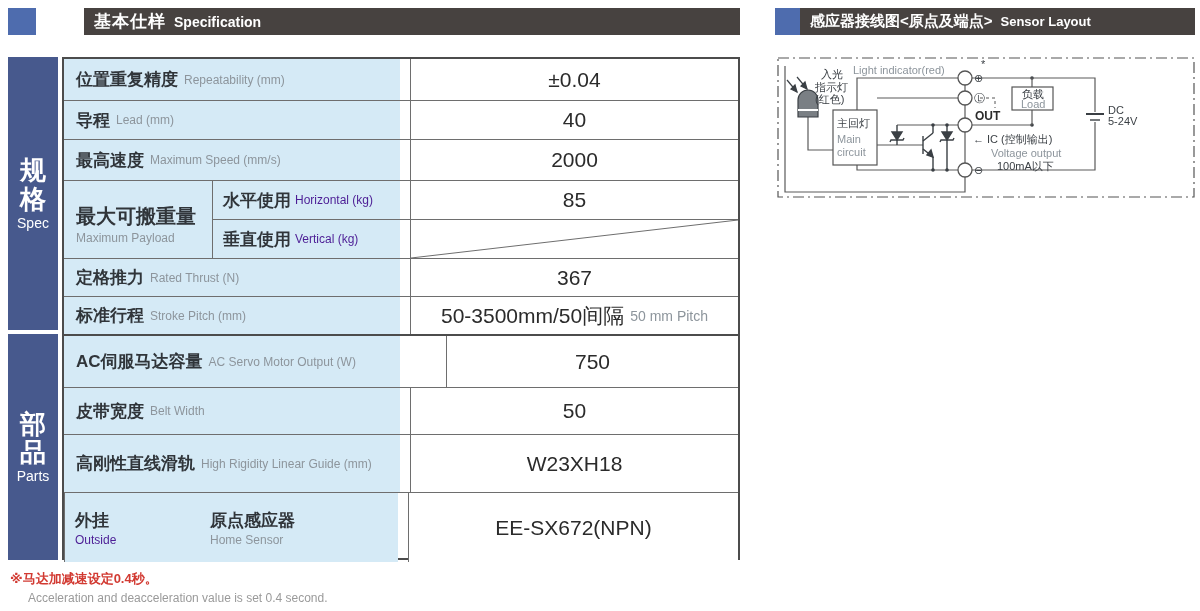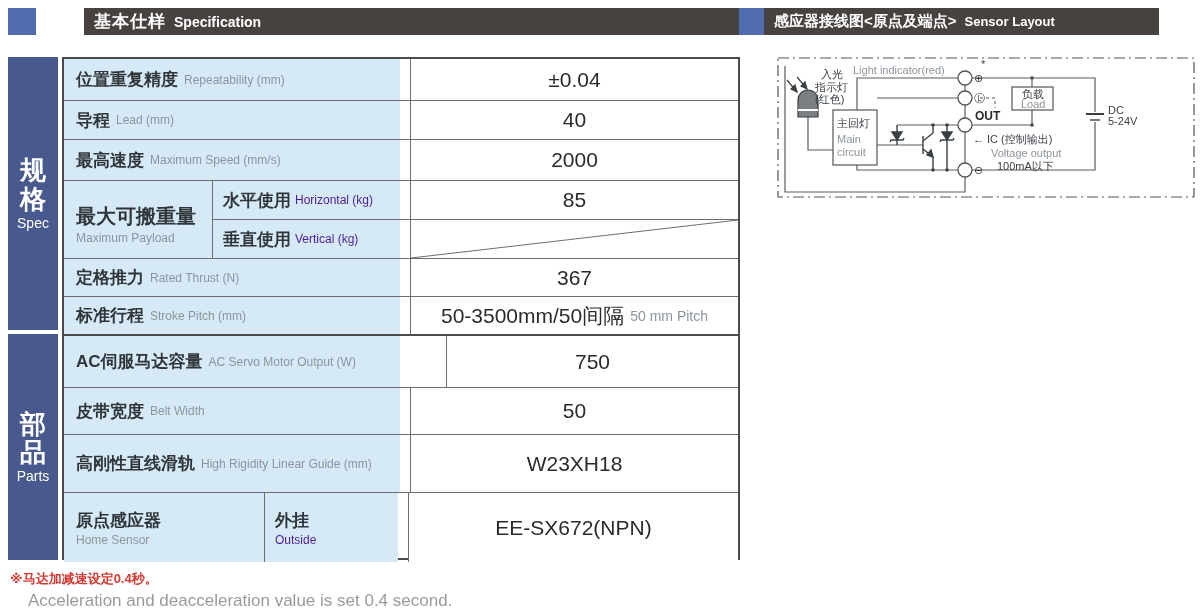--- a/index.html
+++ b/index.html
@@ -11,21 +11,21 @@
   
   .sec-header{position:absolute;display:flex;height:27px;}
   .sec-header .sq{width:28px;height:27px;background:#4e6cae;flex:0 0 auto;}
   .sec-header .bar{flex:1;background:#474240;color:#fff;display:flex;align-items:center;
     padding-left:10px;gap:8px;white-space:nowrap;overflow:hidden;}
   .sec-header .bar .zh{font-weight:bold;font-size:17px;letter-spacing:1px;}
   .sec-header .bar .en{font-weight:bold;font-size:14px;}
   #hdr-right .bar .zh{font-size:15px;letter-spacing:0;}
   #hdr-right .bar .en{font-size:13px;}
   #hdr-left{left:8px;top:8px;width:732px;gap:48px;}
-  #hdr-right{left:739px;top:8px;width:420px;}
+  #hdr-right{left:775px;top:8px;width:420px;}
   #hdr-right .sq{width:25px;}
 
   
   #spec-table{position:absolute;left:8px;top:57px;width:732px;height:503px;display:flex;}
   .band-col{width:50px;margin-right:4px;display:flex;flex-direction:column;flex:0 0 auto;}
   .band{background:#47598d;color:#fff;display:flex;flex-direction:column;align-items:center;justify-content:center;}
   .band .bchar{font-size:26px;font-weight:bold;line-height:1.08;}
   .band .ben{font-size:14px;margin-top:2px;}
   #band-spec{height:273px;margin-bottom:4px;}
   #band-parts{flex:1;}
@@ -53,21 +53,21 @@
   #row-home .label{width:200px;}
   .diag-svg{position:absolute;inset:0;width:100%;height:100%;}
 
   
   .h41{height:41px;} .h39{height:39px;} .h78{height:78px;} .h38{height:38px;}
   .h53{height:53px;gap:36px;} .h47{height:47px;} .h58{height:58px;} .h70{height:70px;}
 
   
   #footnote{position:absolute;left:10px;top:570px;}
   #footnote .fzh{color:#d23a32;font-size:13px;font-weight:bold;}
-  #footnote .fen{color:#9a9a9a;font-size:17px;margin-left:18px;margin-top:3px;}
+  #footnote .fen{color:#9a9a9a;font-size:12px;margin-left:18px;margin-top:3px;}
 
   
   #circuit{position:absolute;left:775px;top:50px;}
   svg text{font-family:"Liberation Sans","DejaVu Sans",sans-serif;}
   .t-gray{fill:#8d959c;font-size:11px;}
   .t-dark{fill:#3a3f44;font-size:11px;}
   .t-bold{fill:#2b2b2b;font-size:12px;font-weight:bold;}
   .wire{stroke:#5a5a5a;stroke-width:1.2;fill:none;}
   .sym{stroke:#3a3f44;stroke-width:1.4;fill:none;}
 </style>
@@ -194,27 +194,27 @@
 
     <div class="row h58">
       <div class="cell label">
         <span class="zh">高刚性直线滑轨</span>
         <span class="en">High Rigidity Linear Guide (mm)</span>
       </div>
       <div class="cell value">W23XH18</div>
     </div>
 
     <div class="row h70" id="row-home">
+      <div class="cell sublabel stacked">
+        <span class="zh">外挂</span>
+        <span class="en">Outside</span>
+      </div>
       <div class="cell label stacked">
         <span class="zh">原点感应器</span>
         <span class="en">Home Sensor</span>
-      </div>
-      <div class="cell sublabel stacked">
-        <span class="zh">外挂</span>
-        <span class="en">Outside</span>
       </div>
       <div class="cell value">EE-SX672(NPN)</div>
     </div>
 
   </div>
 </div>
 
 <div id="footnote">
   <div class="fzh">※马达加减速设定0.4秒。</div>
   <div class="fen">Acceleration and deacceleration value is set 0.4 second.</div>

